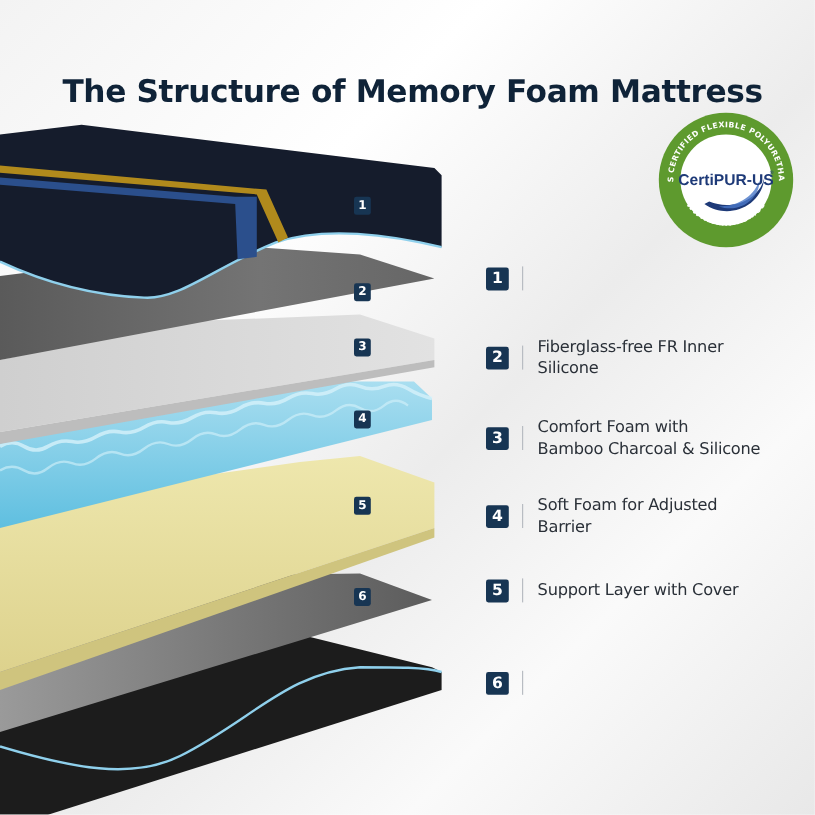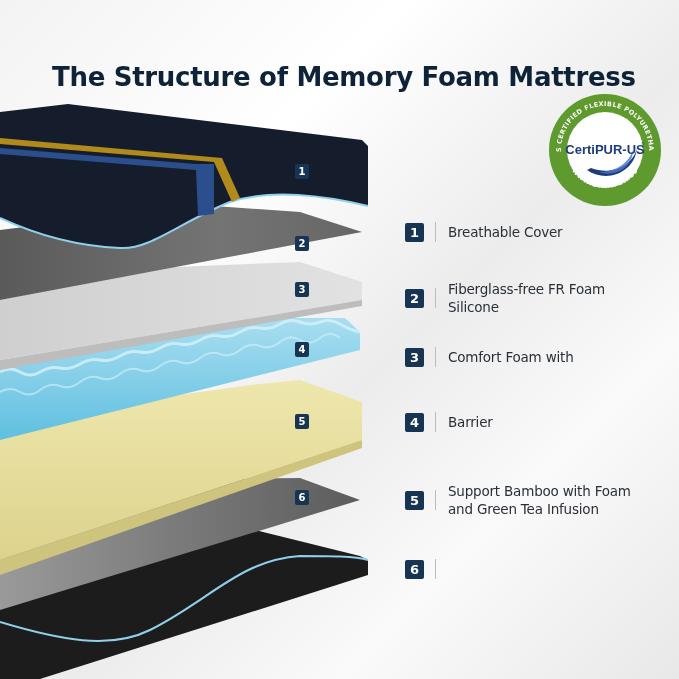--- a/index.html
+++ b/index.html
@@ -127,51 +127,49 @@
   <path d="M40 78 C60 92 88 80 90 56 C86 74 64 84 44 76 Z" fill="#1e3a78"></path>
   <path d="M52 80 C70 86 86 74 86 58 C82 70 70 80 52 80 Z" fill="#4a78c8" opacity="0.8"></path>
   <text x="58" y="62" text-anchor="middle" font-family="Liberation Sans, sans-serif" font-size="13" font-weight="bold" fill="#1e3a78">CertiPUR-US</text>
   <text x="94" y="53" font-family="DejaVu Sans, sans-serif" font-size="4" fill="#1e3a78">®</text>
 </svg>
 
 <div class="legend">
   <div class="legend-item" style="top:222px;">
     <div class="legend-num">1</div>
     <div class="legend-sep"></div>
-    <div class="legend-text">
-      <div>Breathable Cover</div>
-    </div>
   </div>
   <div class="legend-item" style="top:280px;">
     <div class="legend-num">2</div>
     <div class="legend-sep"></div>
     <div class="legend-text">
-      <div>Fiberglass-free FR Foam</div>
+      <div>Fiberglass-free FR Inner</div>
       <div>Silicone</div>
     </div>
   </div>
   <div class="legend-item" style="top:347px;">
     <div class="legend-num">3</div>
     <div class="legend-sep"></div>
     <div class="legend-text">
       <div>Comfort Foam with</div>
+      <div>Bamboo Charcoal &amp; Silicone</div>
     </div>
   </div>
   <div class="legend-item" style="top:412px;">
     <div class="legend-num">4</div>
     <div class="legend-sep"></div>
     <div class="legend-text">
+      <div>Soft Foam for Adjusted</div>
       <div>Barrier</div>
     </div>
   </div>
   <div class="legend-item" style="top:482px;">
     <div class="legend-num">5</div>
     <div class="legend-sep"></div>
     <div class="legend-text">
-      <div>Support Bamboo with Foam</div>
-      <div>and Green Tea Infusion</div>
+      <div>Support Layer with Cover</div>
     </div>
   </div>
   <div class="legend-item" style="top:559px;">
     <div class="legend-num">6</div>
     <div class="legend-sep"></div>
   </div>
 </div>
 
 </body></html>

